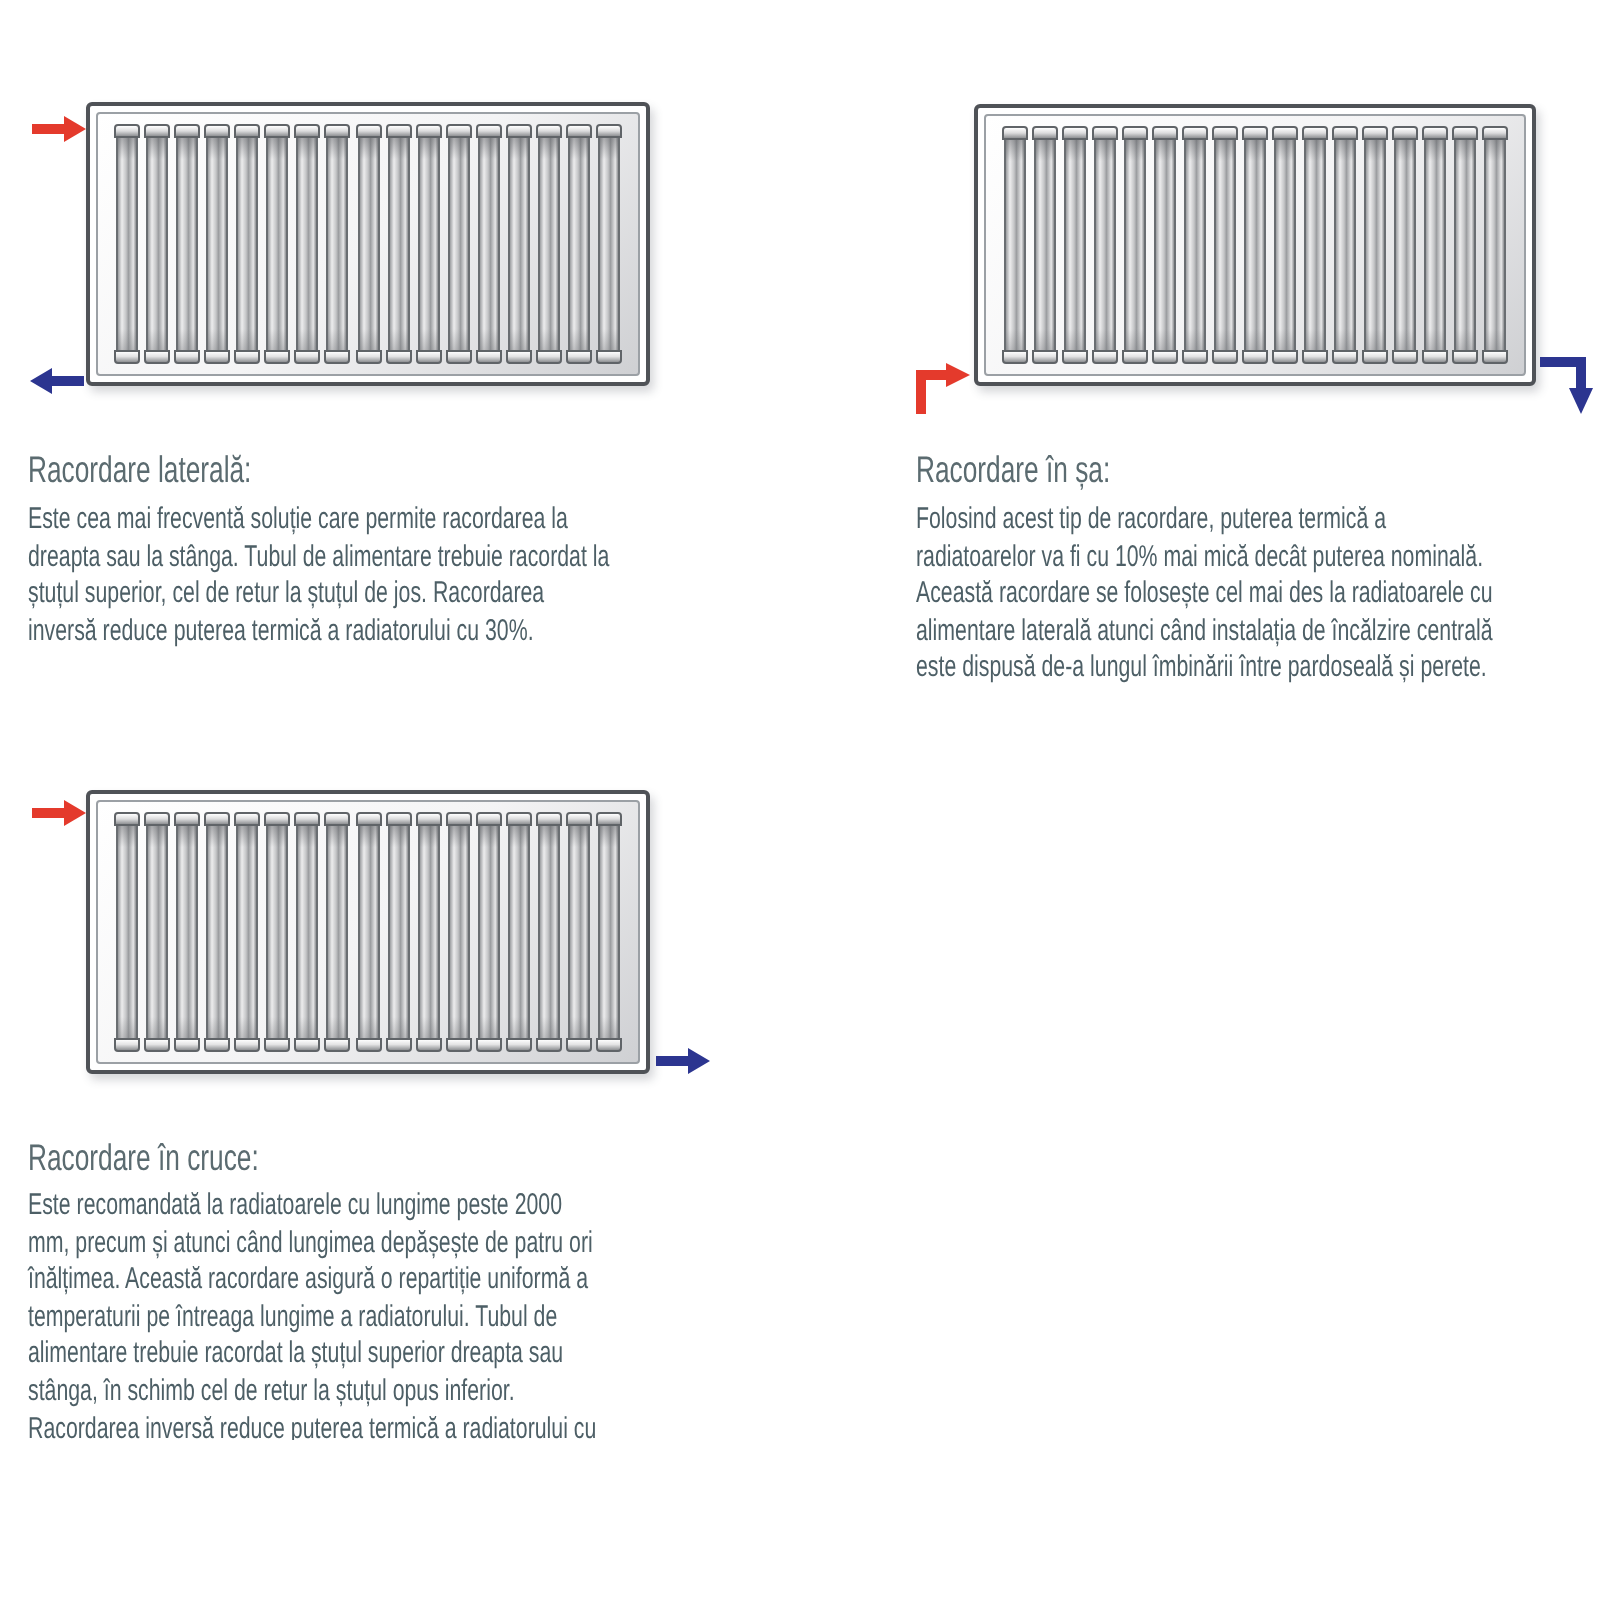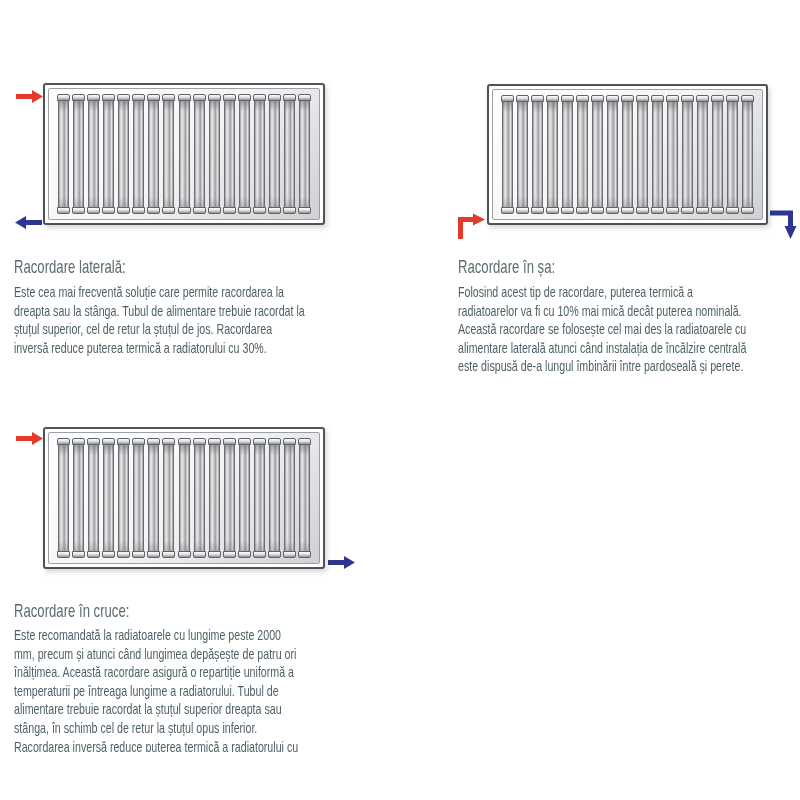--- a/index.html
+++ b/index.html
@@ -4,21 +4,21 @@
 <style>
   :root{
     --red:#e43a2c;
     --blue:#2c3590;
     --heading:#5b6b70;
     --body:#4d5f66;
   }
   html,body{margin:0;padding:0;background:#fff;overflow:hidden;}
   .canvas{
     position:relative;width:800px;height:720px;background:#fff;
-    font-family:"Liberation Sans", sans-serif;overflow:hidden;margin-top:32px;
+    font-family:"Liberation Sans", sans-serif;overflow:hidden;
   }
 
   
   .radiator{
     position:absolute;box-sizing:border-box;
     border:2px solid #4f5257;border-radius:3px;background:#fff;padding:3px;
     box-shadow:2px 3px 5px rgba(70,75,85,.22);
   }
   .rad1{left:43px;top:51px;width:282px;height:142px;}
   .rad2{left:487px;top:52px;width:281px;height:141px;}

